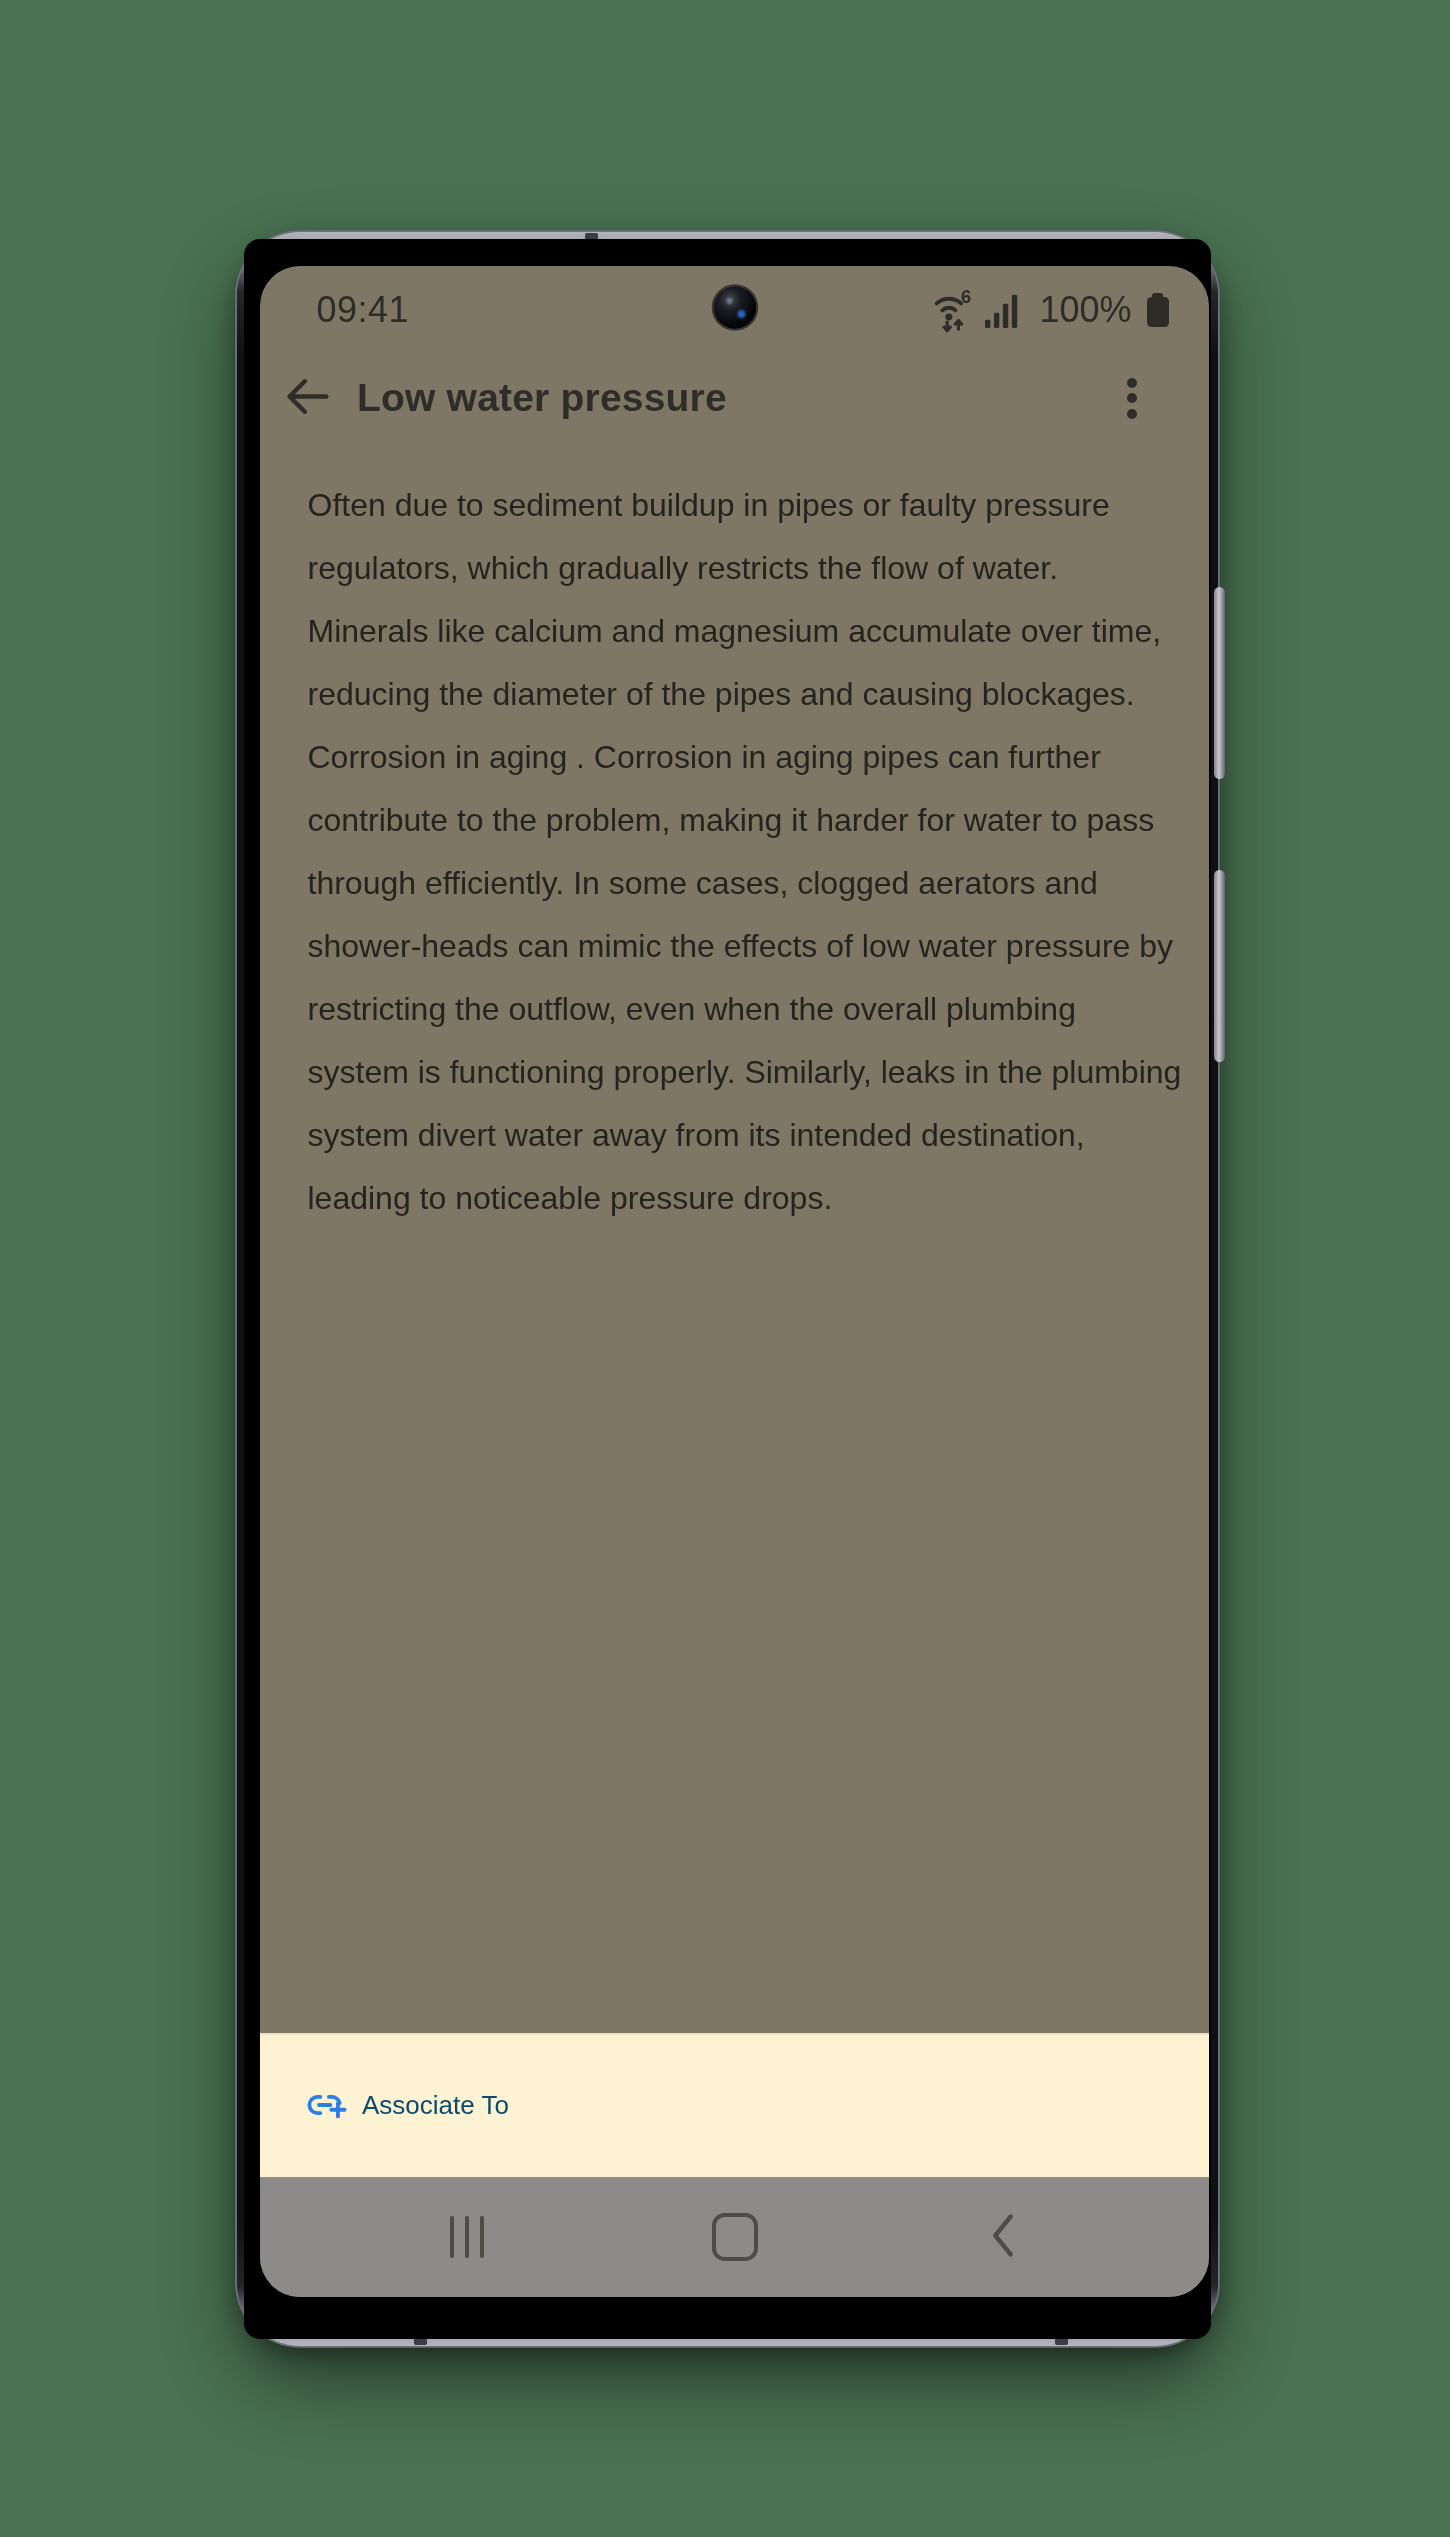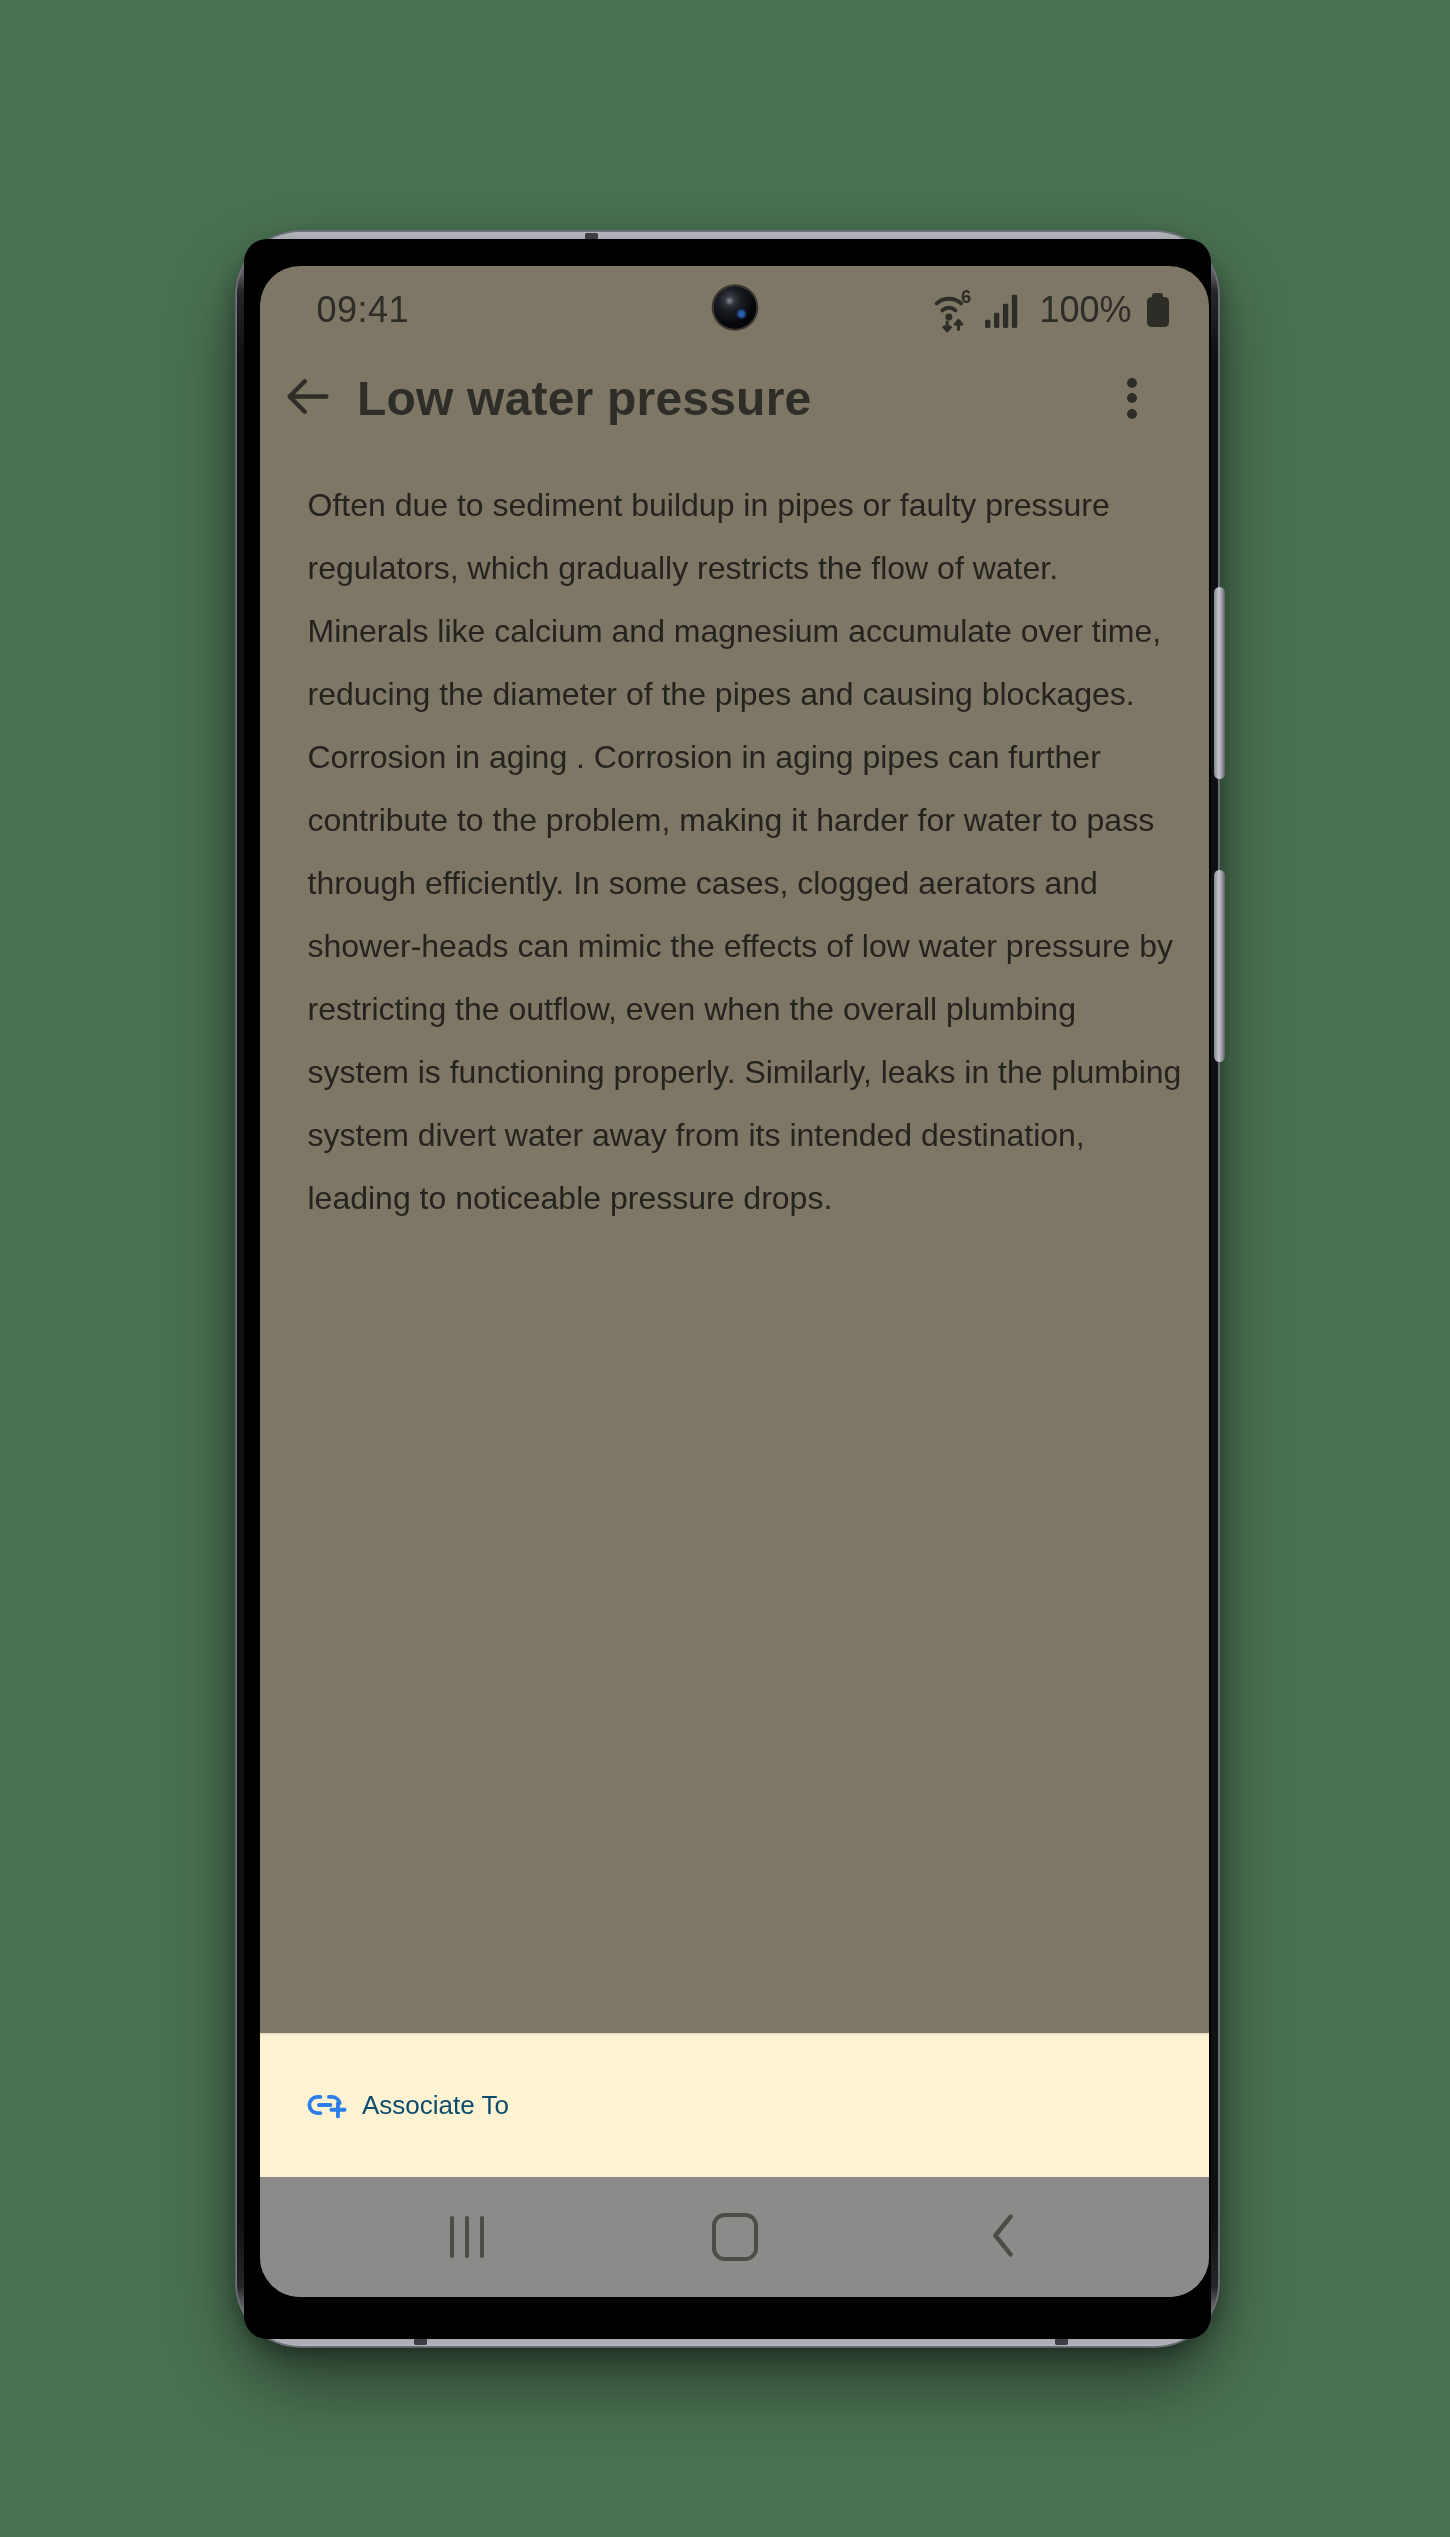--- a/index.html
+++ b/index.html
@@ -24,21 +24,21 @@
     background:linear-gradient(90deg,#84848c,#c7c7cf 45%,#63636b);
   }
   .side-btn.volume{top:355px;height:192px;}
   .side-btn.power{top:638px;height:192px;}
   .antenna{position:absolute;width:12.6px;height:7.2px;background:#3c3c42;border-radius:1.8px;}
   .antenna.top{top:0.9px;left:348px;}
   .antenna.b1{bottom:0.9px;left:177px;}
   .antenna.b2{bottom:0.9px;left:818px;}
 
   .bezel{
-    position:absolute;inset:7.2px;border-radius:23px;background:#000;
+    position:absolute;inset:7.2px;border-radius:16px;background:#000;
   }
   .screen{
     position:absolute;left:16.3px;top:27px;width:949px;height:2031px;
     border-radius:40px;overflow:hidden;background:#7e7766;
     display:flex;flex-direction:column;
   }
 
   
   .status-bar{
     height:87px;flex:0 0 auto;display:flex;align-items:center;
@@ -62,21 +62,21 @@
   .camera .glint2{position:absolute;left:12.6px;top:11.7px;width:6.3px;height:6.3px;border-radius:50%;
     background:#9aa2ad;opacity:.6;filter:blur(0.9px);}
 
   
   .app-bar{
     height:90px;flex:0 0 auto;display:flex;align-items:center;
     padding:0 56px 0 22px;color:#2f2d28;
   }
   .icon-btn{background:none;border:none;padding:0;margin:0;cursor:pointer;display:flex;align-items:center;justify-content:center;}
   .back-btn{width:51px;height:51px;}
-  .app-title{font-size:48px;font-weight:700;margin-left:23.5px;letter-spacing:0.2px;}
+  .app-title{font-size:39px;font-weight:700;margin-left:23.5px;letter-spacing:0.2px;}
   .menu-btn{margin-left:auto;width:43px;height:51px;flex-direction:column;gap:5.4px;}
   .menu-btn i{width:10px;height:10px;border-radius:50%;background:#2f2d28;display:block;}
 
   
   .content{
     flex:1 1 auto;padding:31px 27px 0 47px;
     font-size:32px;line-height:63px;color:#25231e;
     overflow:hidden;
   }
 

